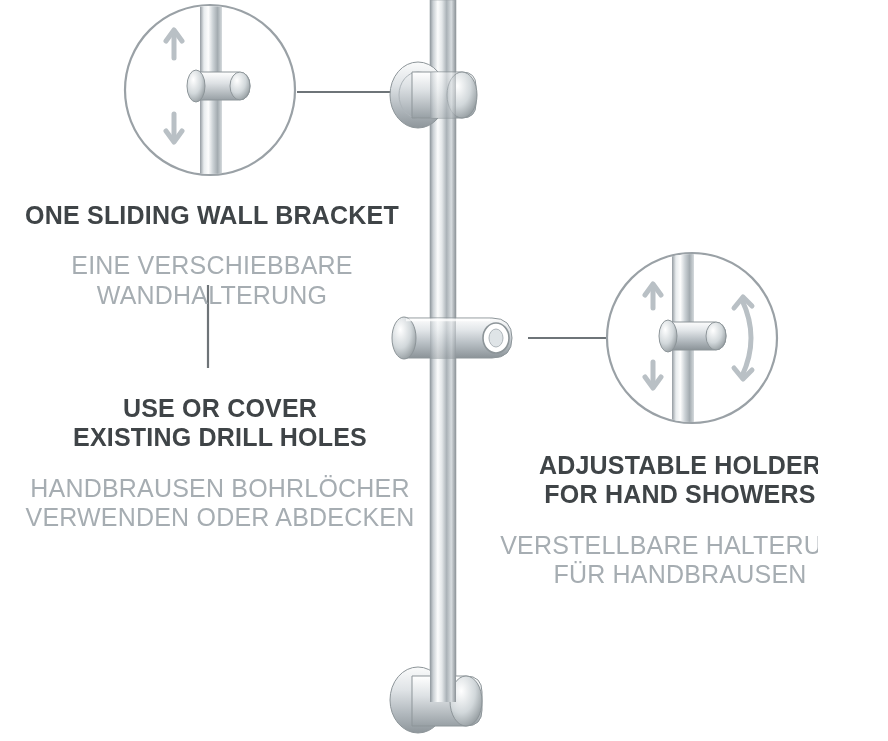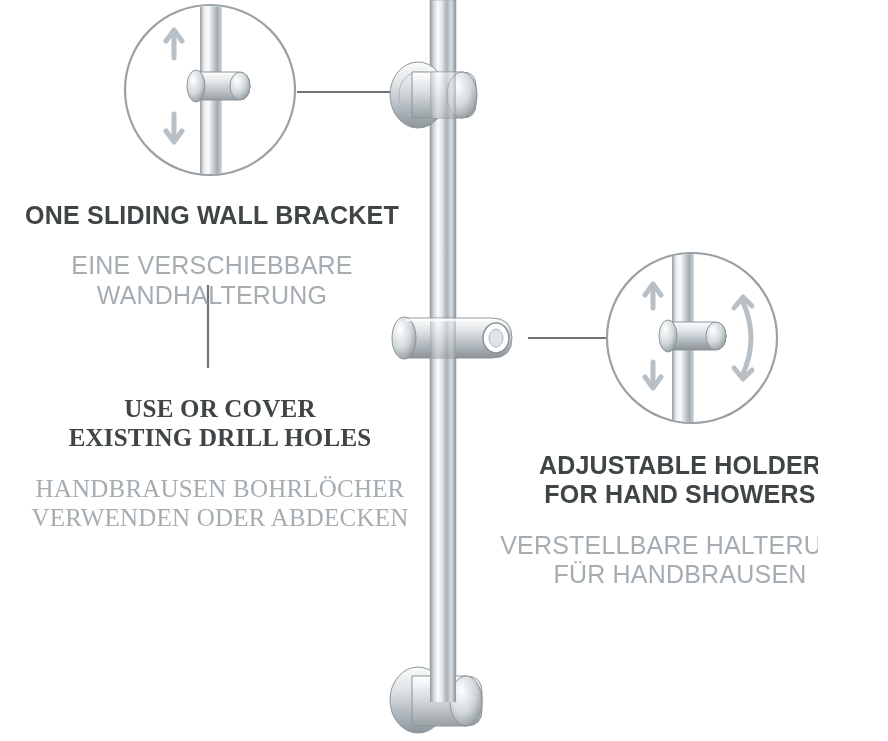--- a/index.html
+++ b/index.html
@@ -49,21 +49,20 @@
   }
   #callout-sliding-bracket {
     left: -14px;
     top: 182px;
     width: 452px;
   }
   #callout-drill-holes {
     left: 10px;
     top: 375px;
     width: 420px;
-    font-family: Liberation Serif, serif;
   }
   #callout-adjustable-holder {
     left: 470px;
     top: 432px;
     width: 420px;
   }
 </style>
 </head>
 <body>
 

